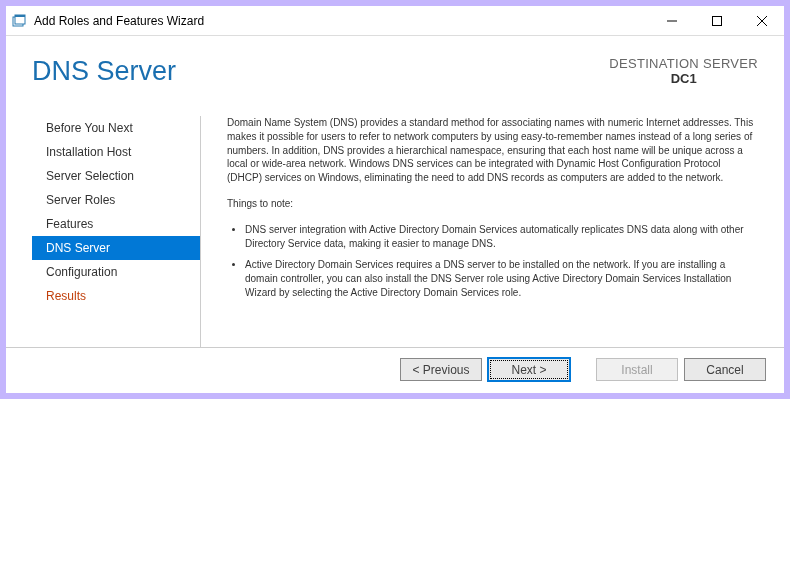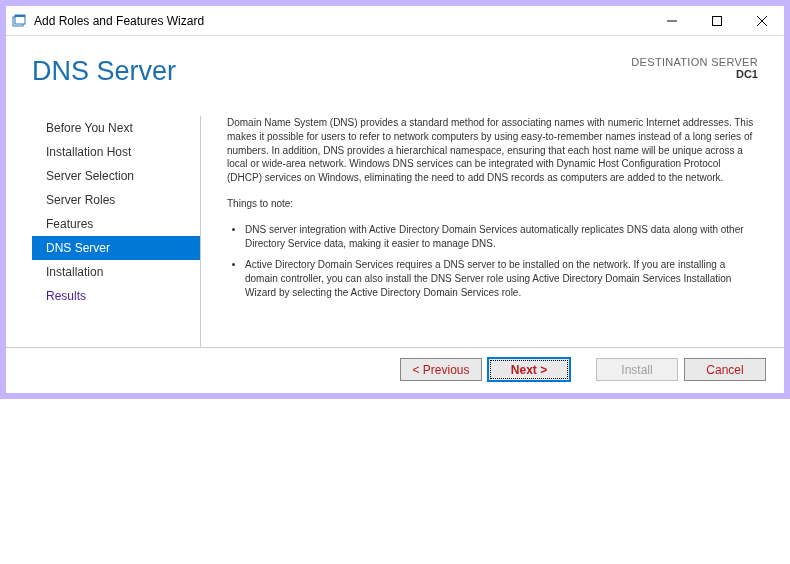--- a/index.html
+++ b/index.html
@@ -48,21 +48,21 @@
     padding: 20px 26px 0 26px;
     align-items: flex-start;
     height: 70px;
   }
   .page-title {
     font-size: 27px;
     font-weight: 300;
     color: #1a6fb0;
     flex: 1;
   }
-  .dest-block { text-align: right; font-size: 11px; color: #666; }
+  .dest-block { text-align: center; font-size: 13px; color: #666; }
   .dest-label { letter-spacing: 0.3px; }
   .dest-name { color: #333; font-weight: bold; }
   .body-area {
     display: flex;
     flex: 1;
     padding: 10px 26px 0 26px;
     overflow: hidden;
   }
   .nav {
     width: 168px;
@@ -71,21 +71,21 @@
   .nav-item {
     padding: 5px 10px 5px 14px;
     font-size: 12px;
     color: #333;
     cursor: default;
   }
   .nav-item.selected {
     background: #0178d6;
     color: #fff;
   }
-  .nav-item.disabled { color: #4c1d95; }
+  .nav-item.disabled { color: #c2410c; }
   .divider-v {
     width: 1px;
     background: #ccc;
     margin: 0 14px 0 0;
   }
   .content {
     flex: 1;
     padding-left: 12px;
     font-size: 10px;
     line-height: 1.38;
@@ -101,30 +101,29 @@
     display: flex;
     justify-content: flex-end;
     gap: 6px;
   }
   .btn {
     min-width: 82px;
     height: 23px;
     border: 1px solid #888;
     background: #e9e9e9;
     font-size: 12px;
-    color: #b91c1c;
+    color: #404040;
     cursor: default;
     padding: 0 10px;
   }
   .btn.focused {
     outline: 1px dotted #000;
     outline-offset: -3px;
     border: 1px solid #0078d7;
     box-shadow: 0 0 0 1px #0078d7;
-    font-weight: bold;
   }
   .btn.disabled { color: #a0a0a0; border-color: #c0c0c0; background: #f0f0f0; }
   .btn-gap { width: 14px; }
 </style>
 </head>
 <body>
 
 <div class="window">
 
   <div class="titlebar">
@@ -165,21 +164,21 @@
   </div>
 
   <div class="body-area">
     <div class="nav" id="nav">
         <div class="nav-item">Before You Next</div>
         <div class="nav-item">Installation Host</div>
         <div class="nav-item">Server Selection</div>
         <div class="nav-item">Server Roles</div>
         <div class="nav-item">Features</div>
         <div class="nav-item selected">DNS Server</div>
-        <div class="nav-item">Installation</div>
+        <div class="nav-item">Configuration</div>
         <div class="nav-item disabled">Results</div>
       </div>
     <div class="divider-v"></div>
     <div class="content">
       <p>Domain Name System (DNS) provides a standard method for associating names with numeric Internet addresses. This makes it possible for users to refer to network computers by using easy-to-remember names instead of a long series of numbers. In addition, DNS provides a hierarchical namespace, ensuring that each host name will be unique across a local or wide-area network. Windows DNS services can be integrated with Dynamic Host Configuration Protocol (DHCP) services on Windows, eliminating the need to add DNS records as computers are added to the network.</p>
       <p class="note-head">Things to note:</p>
       <ul id="bullets">
           <li>DNS server integration with Active Directory Domain Services automatically replicates DNS data along with other Directory Service data, making it easier to manage DNS.</li>
           <li>Active Directory Domain Services requires a DNS server to be installed on the network. If you are installing a domain controller, you can also install the DNS Server role using Active Directory Domain Services Installation Wizard by selecting the Active Directory Domain Services role.</li>
         </ul>

